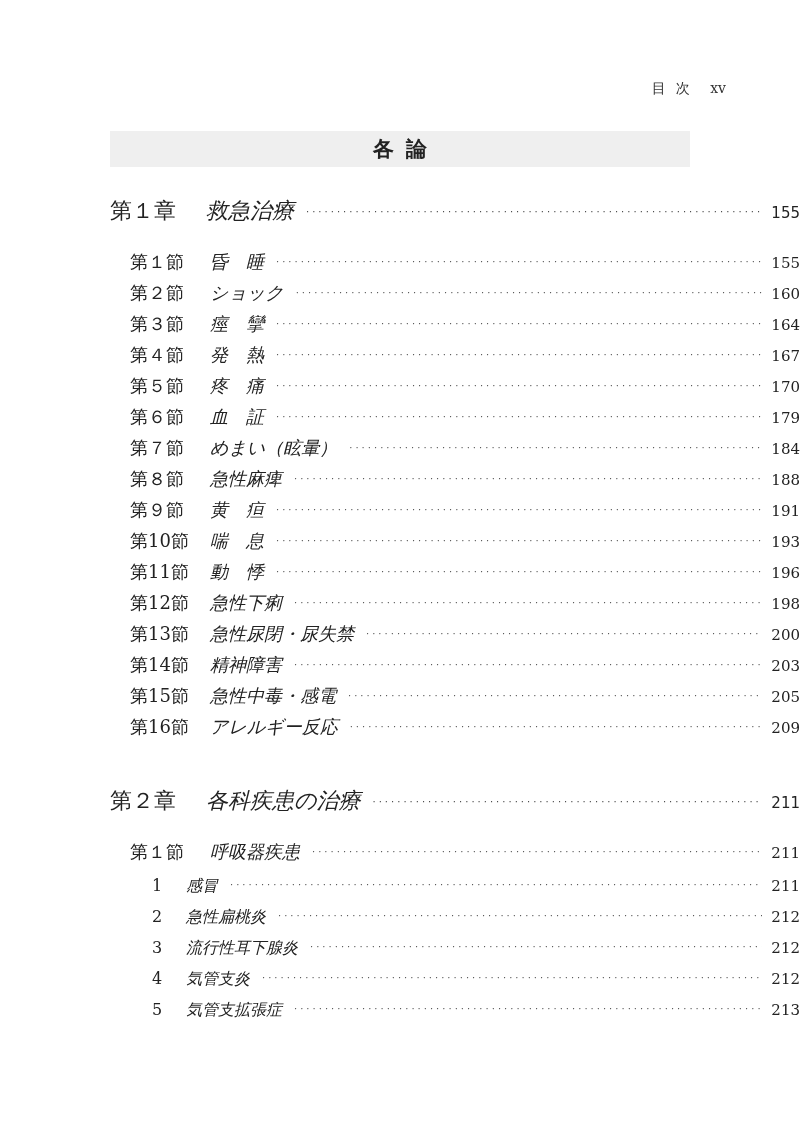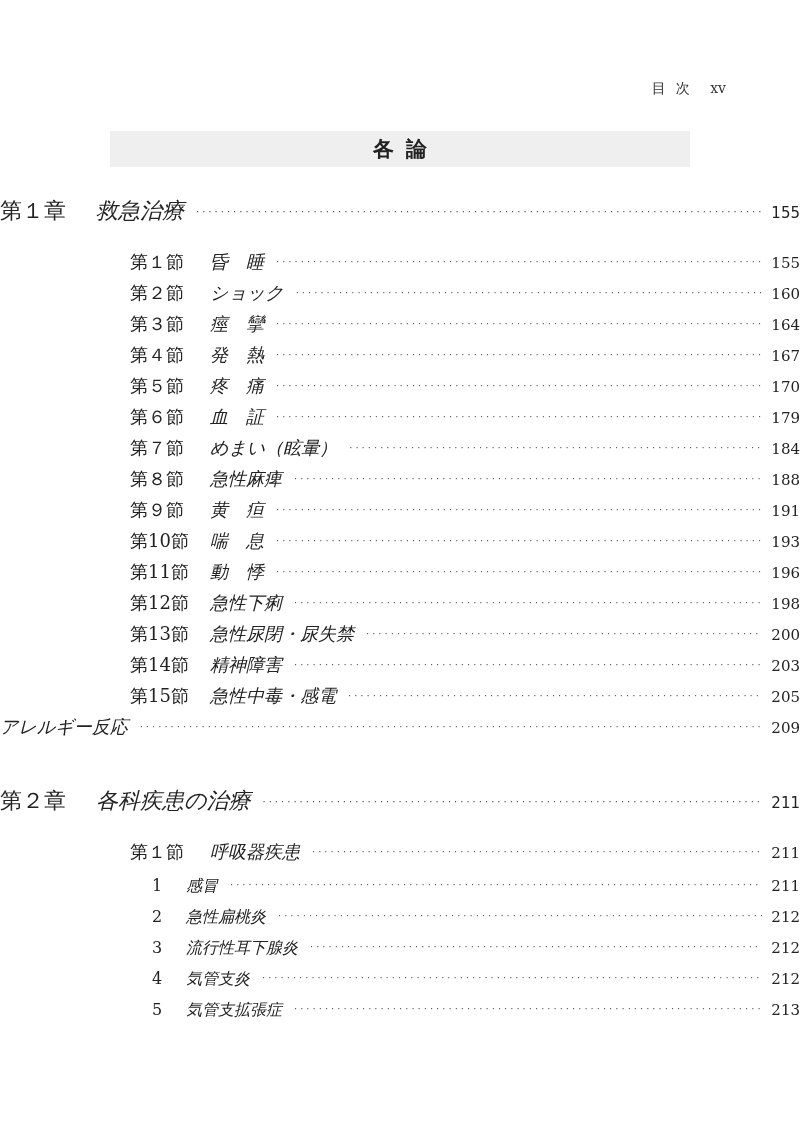--- a/index.html
+++ b/index.html
@@ -8,21 +8,21 @@
     .running-head .rh-label { letter-spacing: 10px; margin-right: 6px; }
     .part-banner { position: absolute; top: 131px; left: 110px; width: 580px; height: 36px; background: #efefef; display: flex; align-items: center; justify-content: center; }
     .part-banner span { font-family: "DejaVu Sans", "Liberation Sans", sans-serif; font-size: 21px; font-weight: bold; letter-spacing: 12px; padding-left: 12px; }
     .row { position: absolute; left: 0; width: 800px; display: flex; align-items: baseline; white-space: nowrap; }
     .row .num { display: inline-block; }
     .row .title { display: inline-block; font-style: italic; }
     .row .leader { flex: 1; overflow: hidden; margin: 0 8px 0 12px; letter-spacing: 3px; color: #444; font-size: 10px; position: relative; top: -3px; }
     .row .leader::before { content: "··································································································································································"; }
     .row .page { font-size: 15px; width: 30px; text-align: right; margin-top: 8px; }
     .chapter { font-family: "DejaVu Sans", "Liberation Sans", sans-serif; font-size: 22px; }
-    .chapter .num { width: 96px; }
+    .chapter .num { padding-left: 110px; width: 96px; }
     .section { font-size: 18px; }
     .section .num { padding-left: 130px; width: 80px; }
     .sub { font-size: 16px; }
     .sub .num { padding-left: 152px; width: 34px; }
     .page-wrap { padding-right: 110px; }
   </style>
 </head>
 <body>
 
 <div class="running-head">
@@ -125,20 +125,21 @@
     <span class="leader"></span>
     <span class="page">203</span>
   </div>
 <div class="row section page-wrap" style="top:680px;">
     <span class="num">第15節</span>
     <span class="title">急性中毒・感電</span>
     <span class="leader"></span>
     <span class="page">205</span>
   </div>
 <div class="row section page-wrap" style="top:711px;">
+    <span class="num">第16節</span>
     <span class="title">アレルギー反応</span>
     <span class="leader"></span>
     <span class="page">209</span>
   </div>
 
 <div class="row chapter page-wrap" style="top:786px;">
   <span class="num">第２章</span>
   <span class="title">各科疾患の治療</span>
   <span class="leader"></span>
   <span class="page">211</span>

